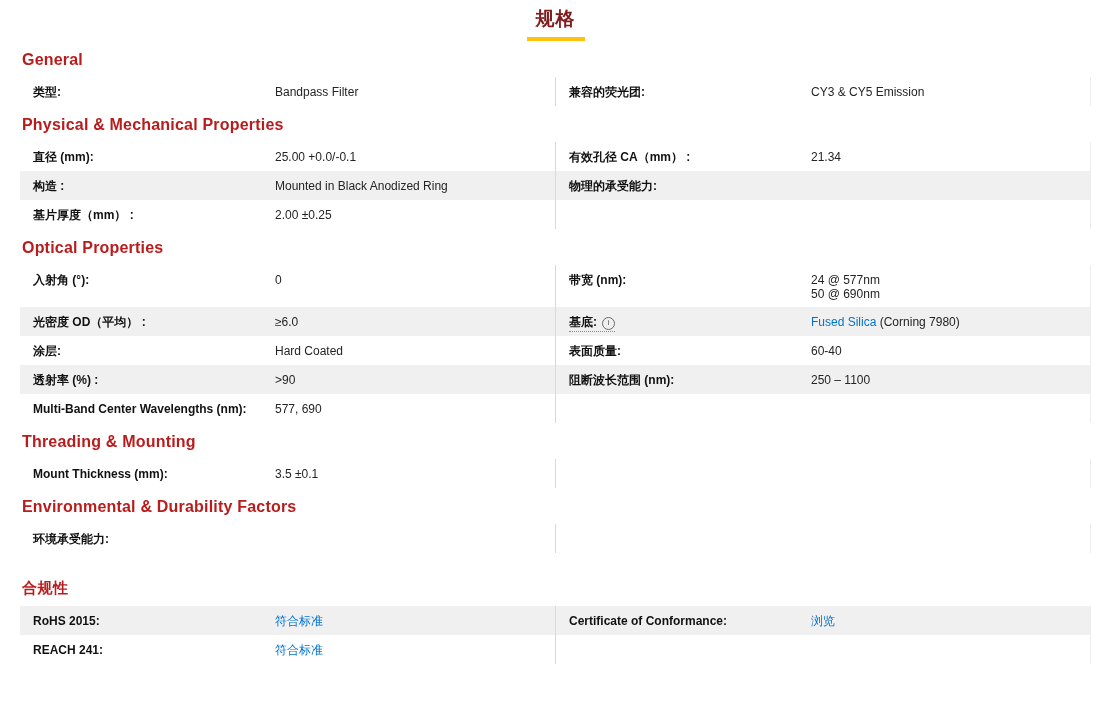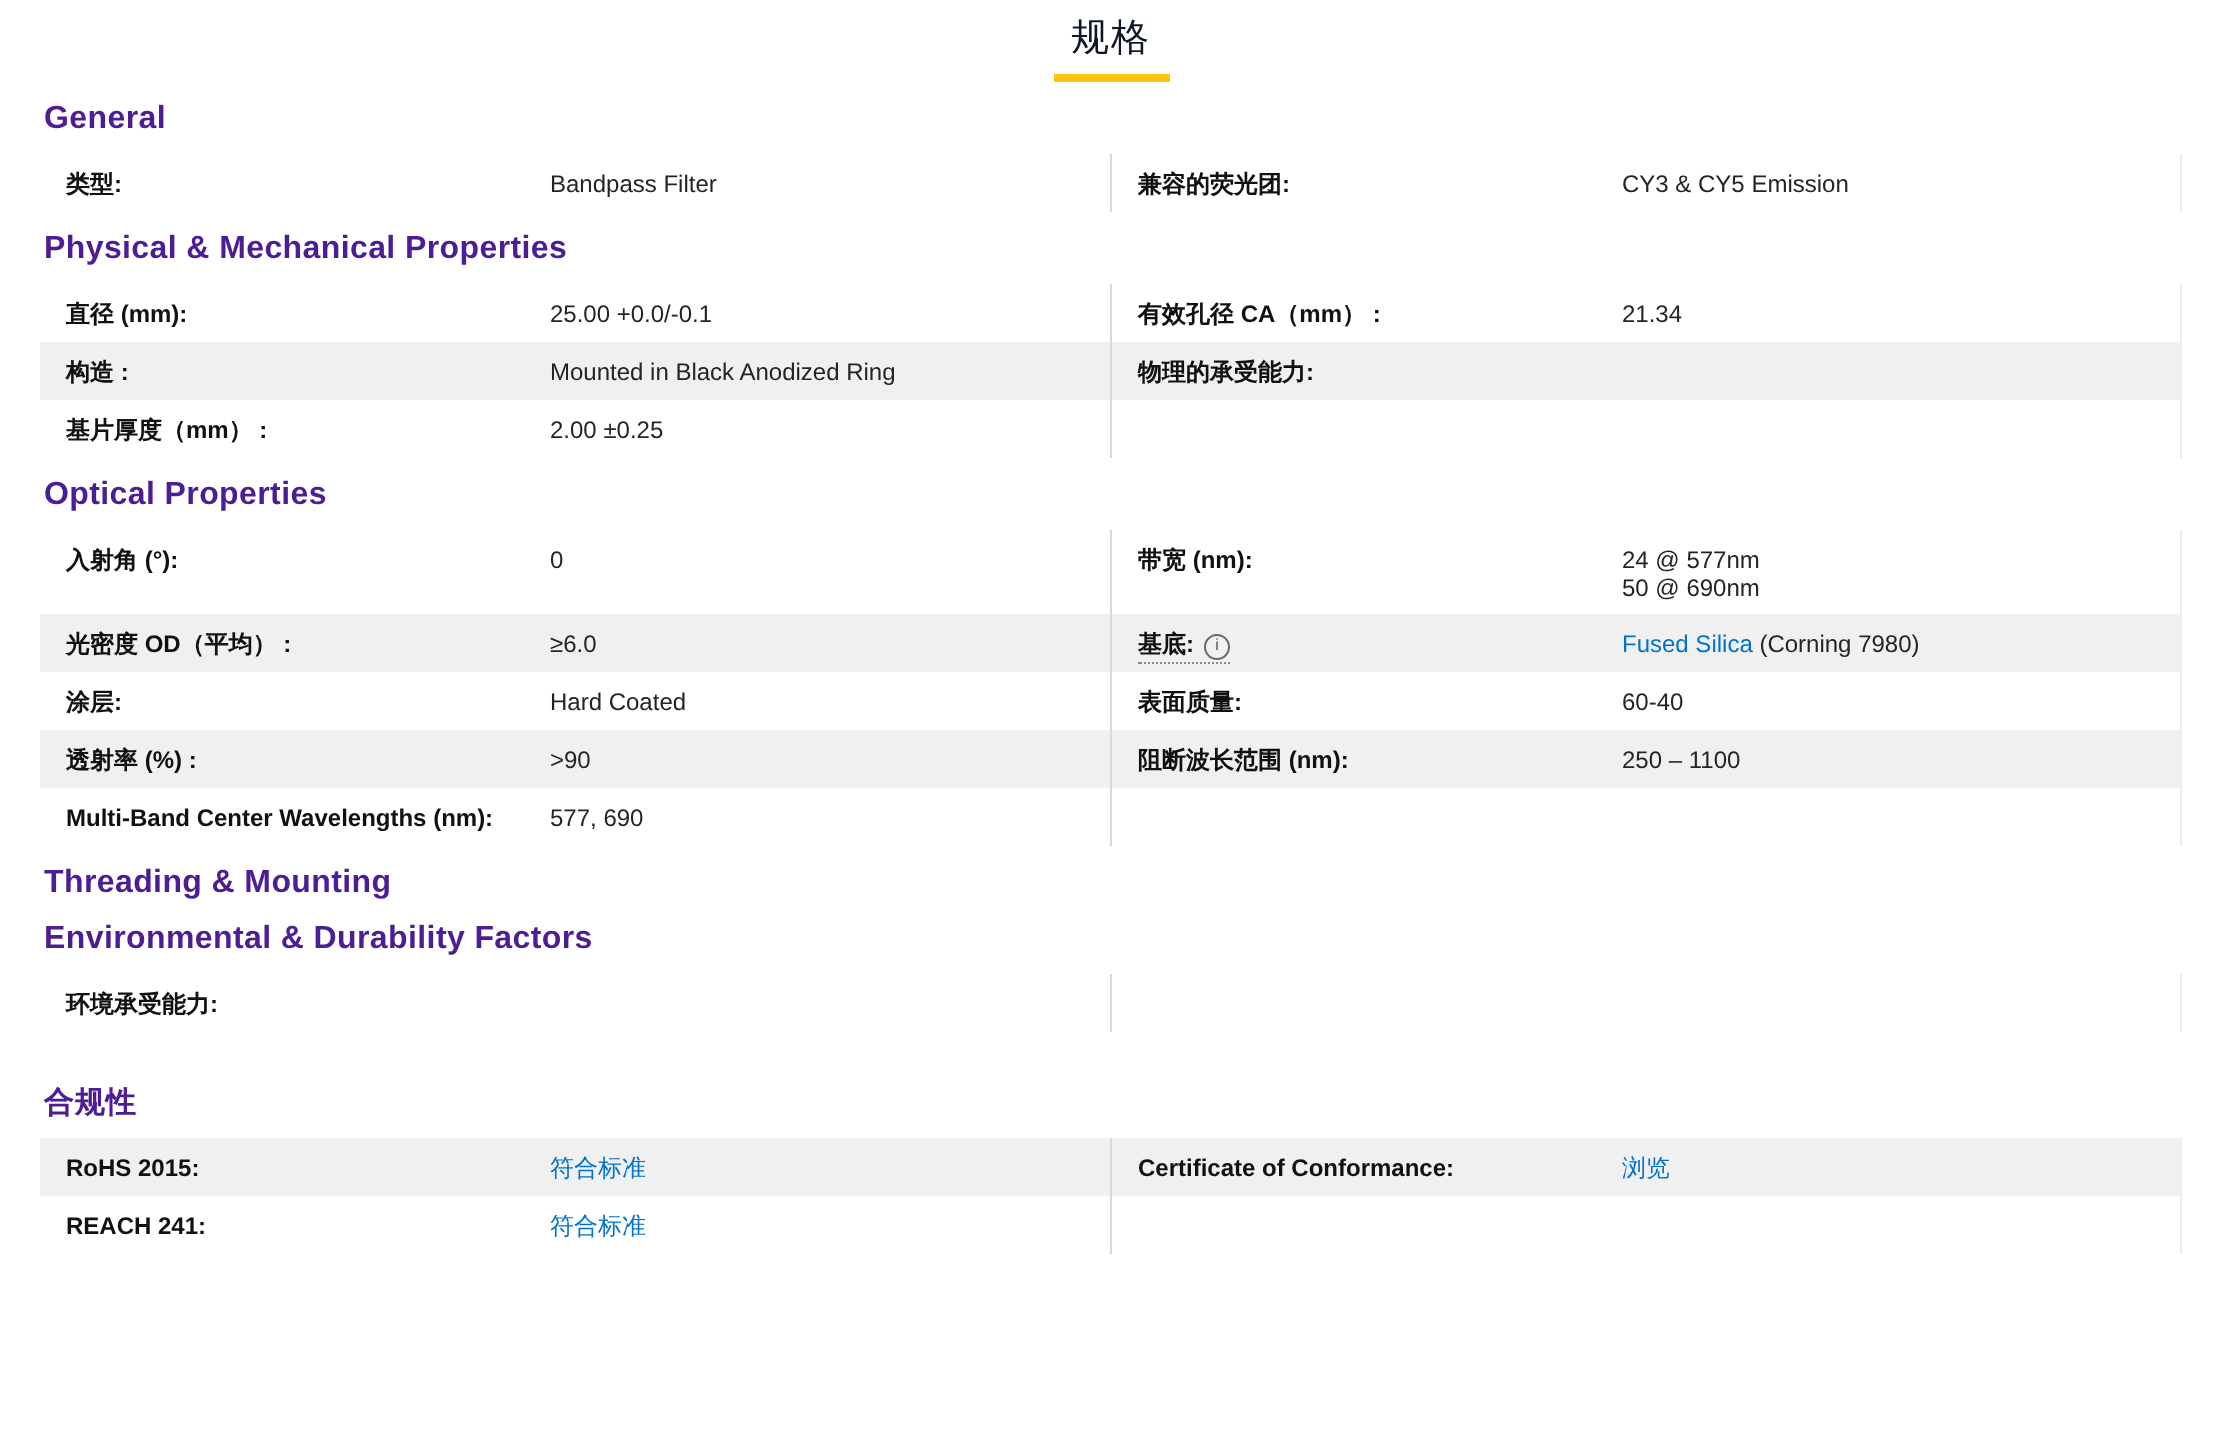--- a/index.html
+++ b/index.html
@@ -4,24 +4,24 @@
 <style>
   html,body{margin:0;padding:0;}
   body{
     width:1111px;height:717px;overflow:hidden;background:#ffffff;
     font-family:"Liberation Sans",sans-serif;color:#1d1d1d;
     -webkit-font-smoothing:antialiased;
   }
   .page{padding:4px 20px 0 20px;}
   .title-wrap{text-align:center;margin-bottom:8px;}
   .title{
-    display:inline-block;font-size:19px;font-weight:400;letter-spacing:1px;
-    color:#0f172a;padding:2px 9px 5px 9px;border-bottom:4px solid var(--accent,#ffc20e);
+    display:inline-block;font-size:19px;font-weight:700;letter-spacing:1px;
+    color:#7f1d1d;padding:2px 9px 5px 9px;border-bottom:4px solid var(--accent,#ffc20e);
   }
-  .heading{font-size:16px;font-weight:800;color:#4c1d95;margin:10px 0 8px 2px;letter-spacing:.2px;}
+  .heading{font-size:16px;font-weight:800;color:#b91c1c;margin:10px 0 8px 2px;letter-spacing:.2px;}
   .heading.cn{font-size:15px;font-weight:700;margin-top:26px;letter-spacing:.5px;}
   .spec-table{}
   .row{display:flex;align-items:stretch;min-height:29px;border-right:1px solid #ededed;}
   .row.shade{background:var(--shade,#f0f0f0);}
   .half{width:50%;box-sizing:border-box;display:flex;align-items:flex-start;padding:8px 0 6px 13px;}
   .half.right{border-left:1px solid #d9d9d9;}
   .lab{width:242px;flex:none;font-weight:700;font-size:12px;line-height:14px;color:#111;
        padding-right:0;box-sizing:border-box;}
   .val{flex:1;font-size:12px;line-height:14px;color:#242424;padding-right:14px;}
   .val .line{margin:0;}
@@ -150,20 +150,29 @@
       <div class="row">
         <div class="half left">
           <div class="lab"><span><span>Multi-Band Center Wavelengths (nm):</span></span></div>
           <div class="val">
             <div class="line">577, 690</div>
           </div>
         </div>
         <div class="half right"></div>
       </div>
       <div class="heading">Threading &amp; Mounting</div>
+      <div class="row">
+        <div class="half left">
+          <div class="lab"><span><span>Mount Thickness (mm):</span></span></div>
+          <div class="val">
+            <div class="line">3.5 ±0.1</div>
+          </div>
+        </div>
+        <div class="half right"></div>
+      </div>
       <div class="heading">Environmental &amp; Durability Factors</div>
       <div class="row">
         <div class="half left">
           <div class="lab"><span><span>环境承受能力:</span></span></div>
         </div>
         <div class="half right"></div>
       </div>
       <div class="heading cn">合规性</div>
       <div class="row shade">
         <div class="half left">

